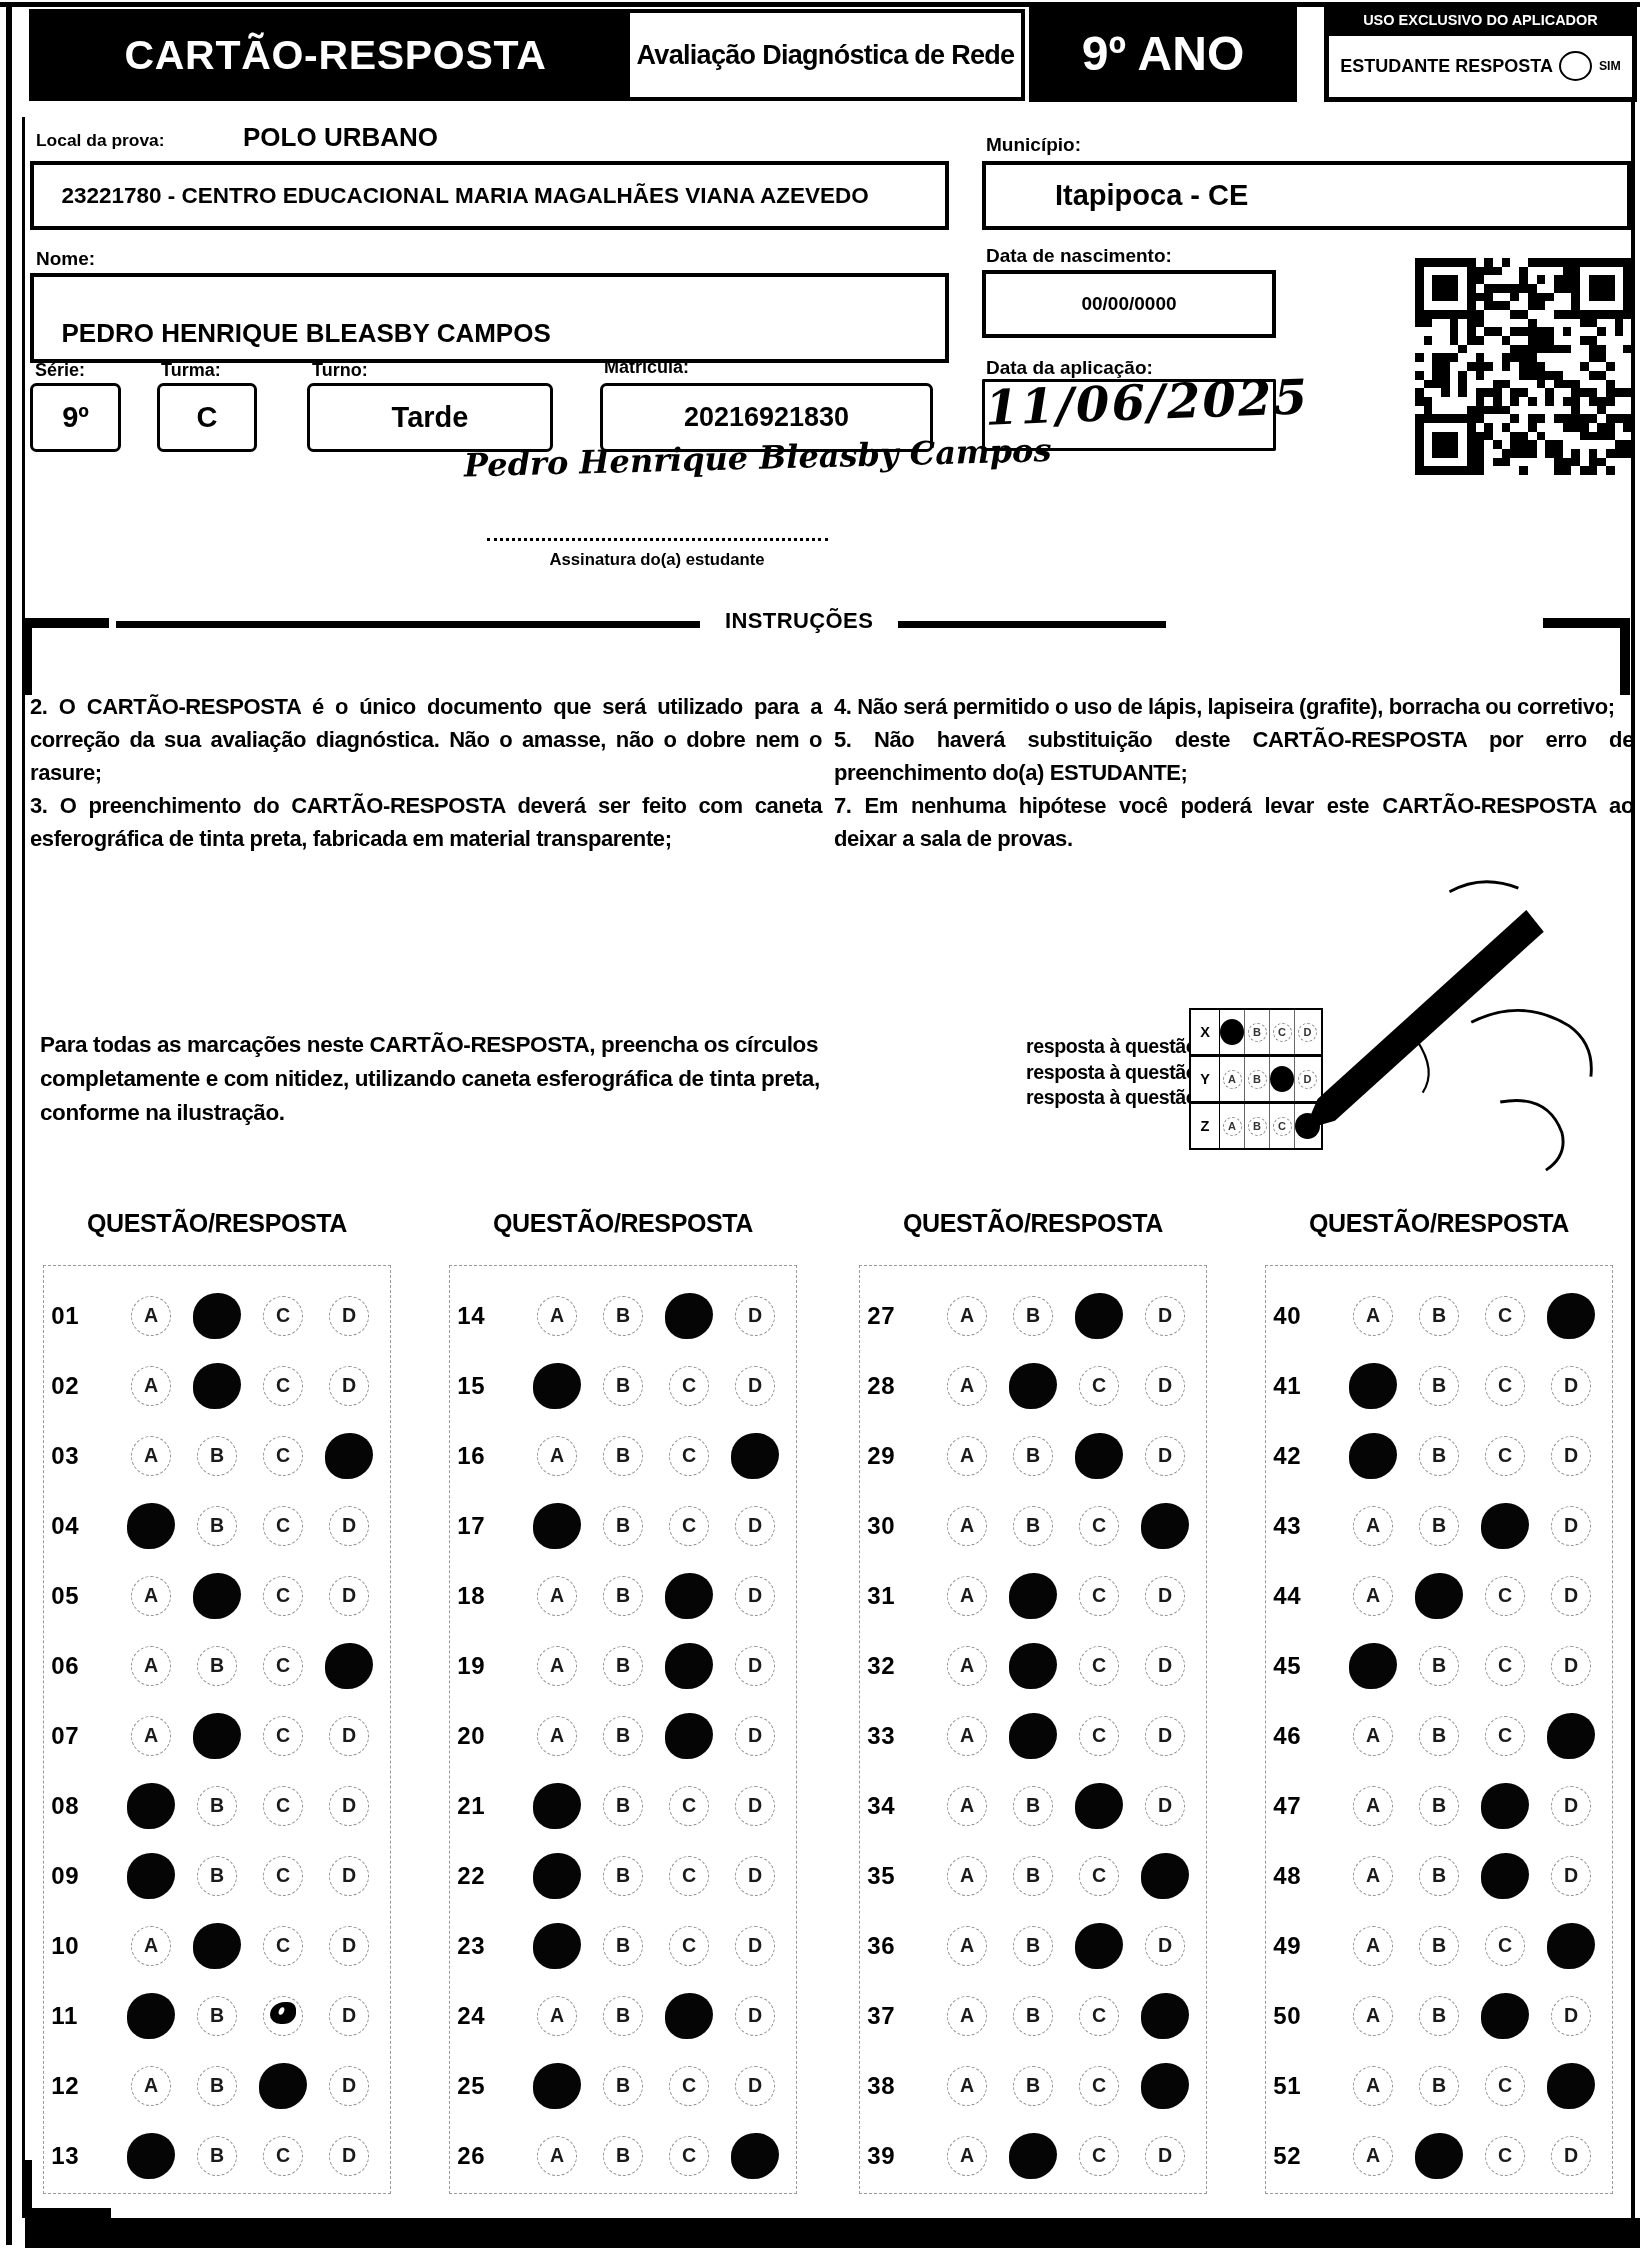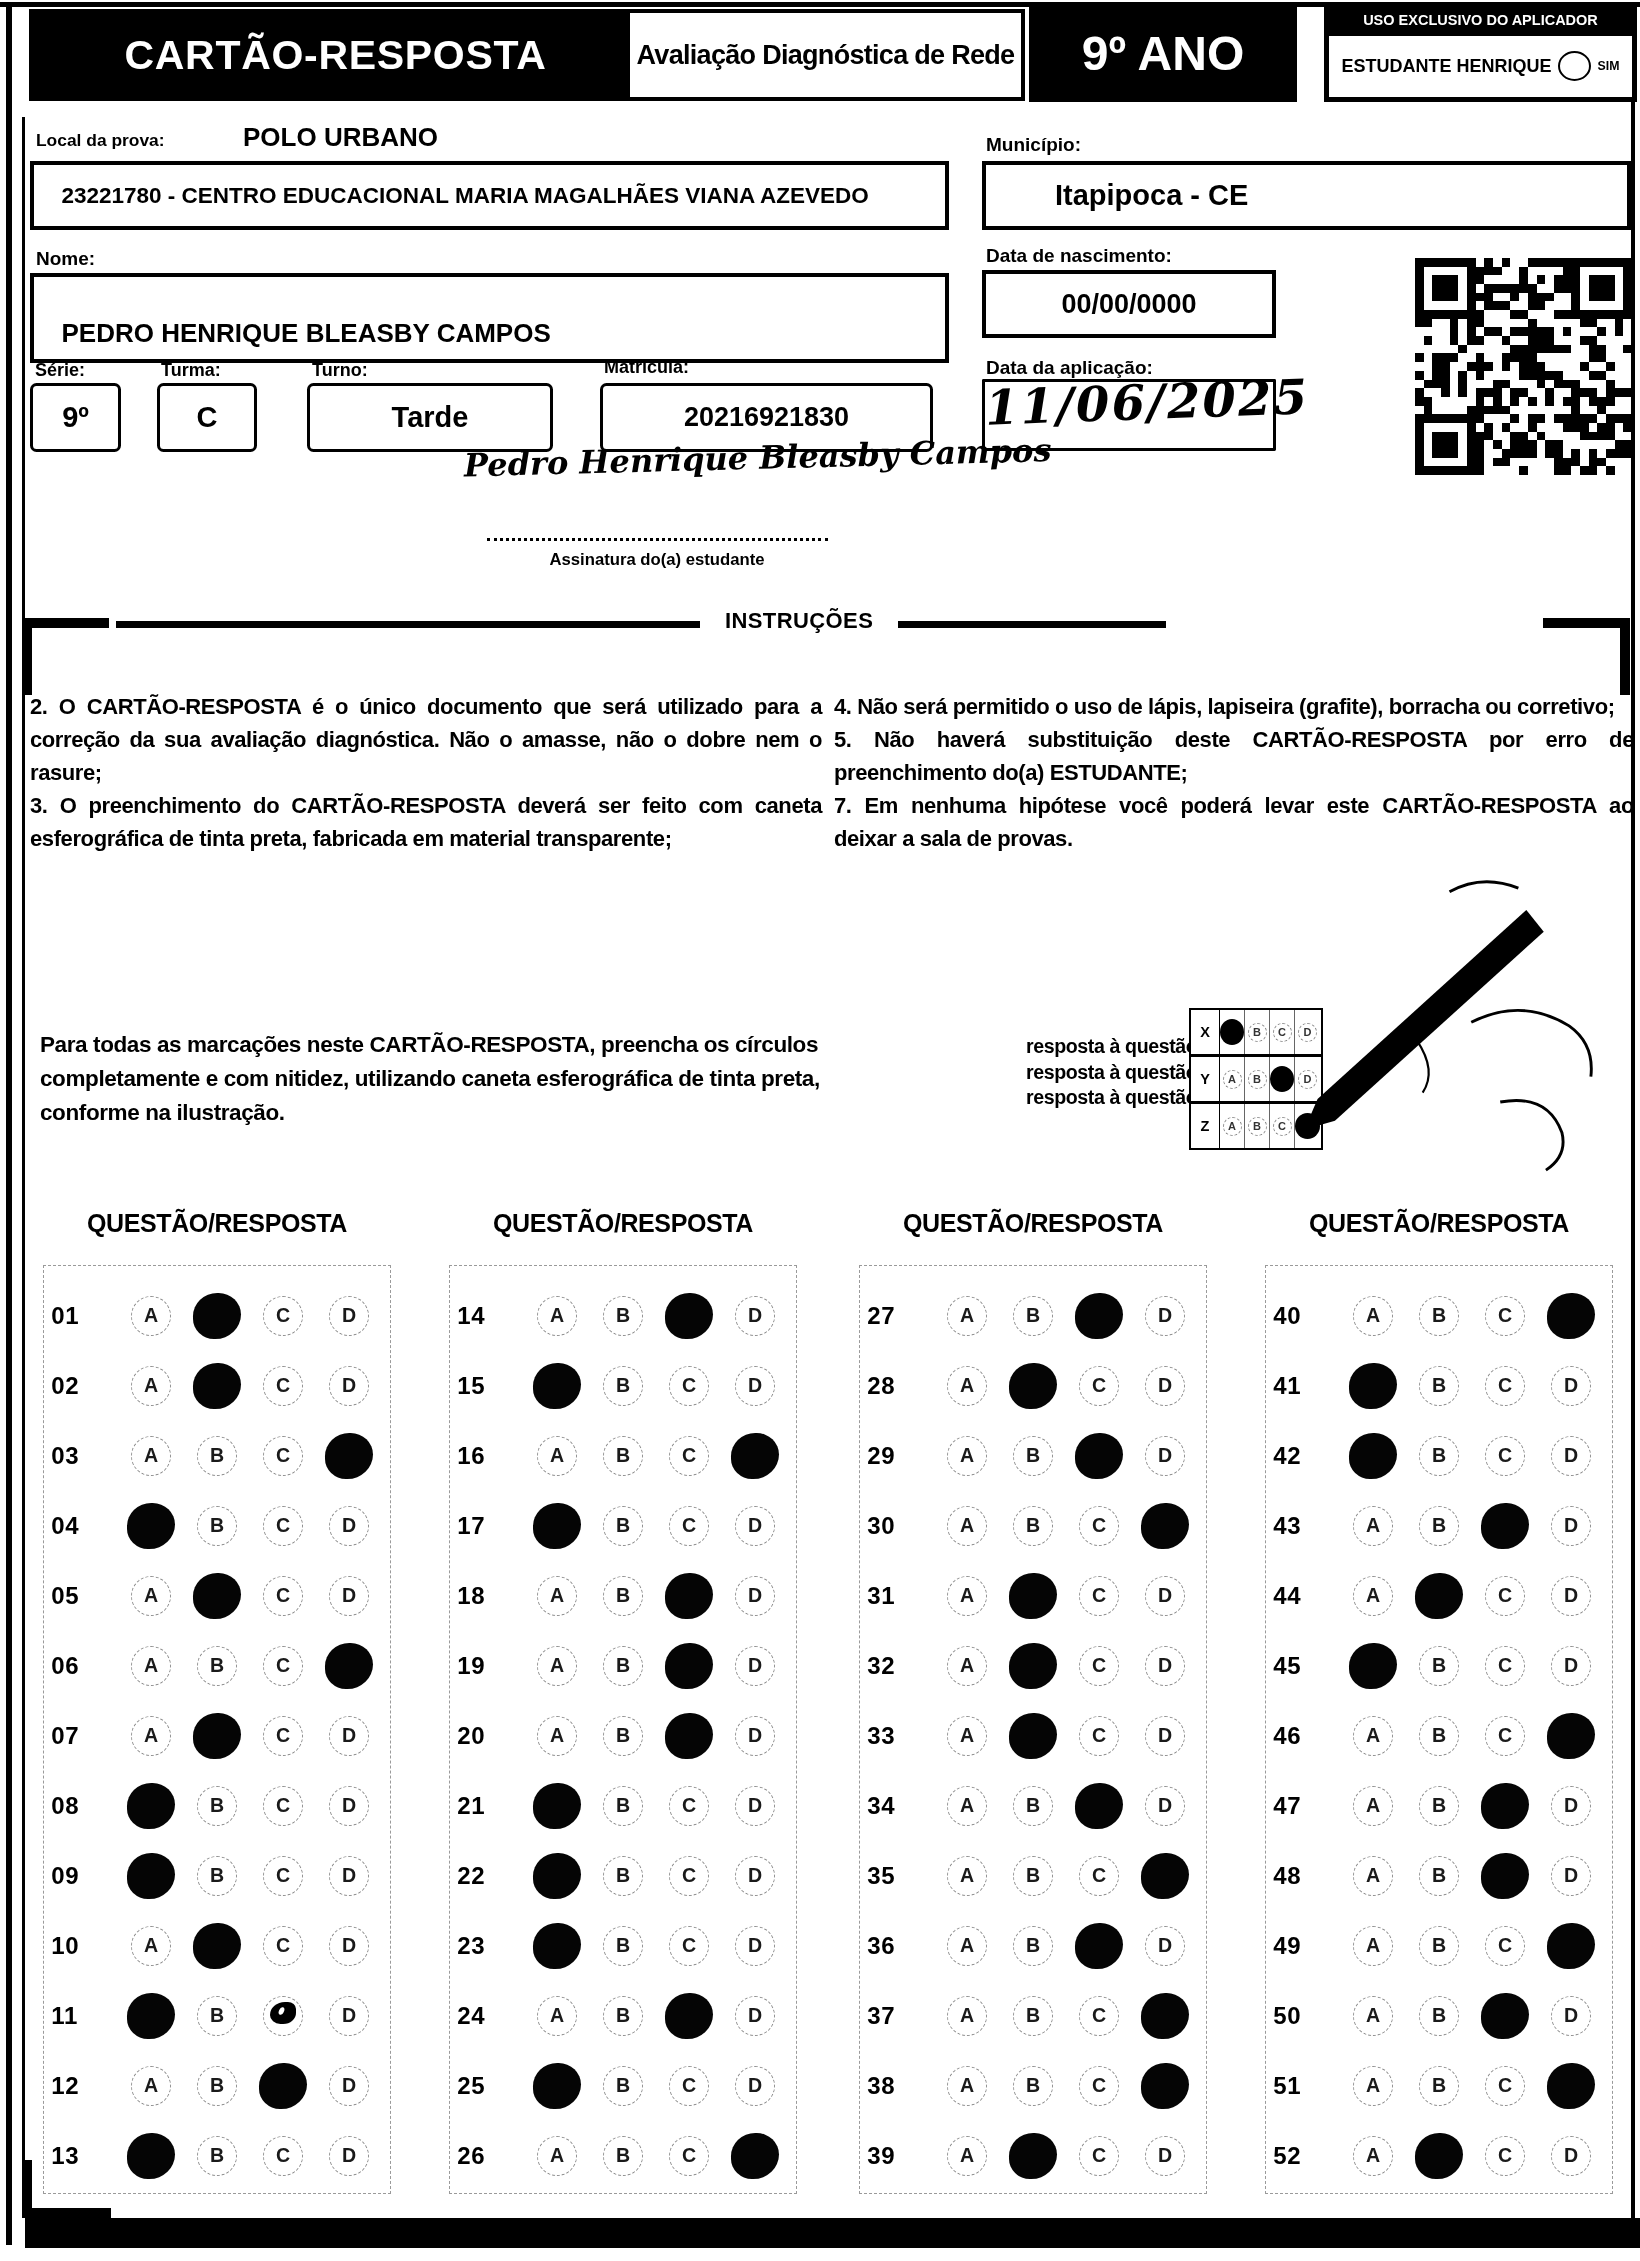--- a/index.html
+++ b/index.html
@@ -78,21 +78,21 @@
   <div class="bar" style="left:1543px;top:618px;width:87px;height:10px;"></div>
   <div class="bar" style="left:1620px;top:618px;width:10px;height:77px;"></div>
   <div class="bar" style="left:22px;top:2160px;width:10px;height:58px;"></div>
 
   <div class="abs flexc hdr-card">CARTÃO-RESPOSTA</div>
   <div class="abs flexc hdr-exam">Avaliação Diagnóstica de Rede</div>
   <div class="abs flexc hdr-grade">9º ANO</div>
   <div class="abs hdr-uso">
     <div class="uso-title">USO EXCLUSIVO DO APLICADOR</div>
     <div class="uso-body">
-      <span class="uso-label">ESTUDANTE HENRIQUE</span>
+      <span class="uso-label">ESTUDANTE RESPOSTA</span>
       <span class="uso-circle"></span>
       <span class="uso-sim">SIM</span>
     </div>
   </div>
 
   <div class="lbl" style="left:36px;top:130px;font-size:17.4px;">Local da prova:</div>
   <div class="abs bold" style="left:243px;top:122px;font-size:26px;">POLO URBANO</div>
   <div class="fbox" style="left:30px;top:161px;width:919px;height:69px;display:flex;align-items:center;padding-left:27.5px;font-size:22.5px;">23221780 - CENTRO EDUCACIONAL MARIA MAGALHÃES VIANA AZEVEDO</div>
 
   <div class="lbl" style="left:36px;top:248px;font-size:19px;">Nome:</div>
@@ -107,21 +107,21 @@
   <div class="lbl" style="left:312px;top:360px;font-size:18px;">Turno:</div>
   <div class="sbox flexc" style="left:307px;top:383px;width:246px;height:69px;font-size:29px;">Tarde</div>
 
   <div class="lbl" style="left:604px;top:357px;font-size:18px;">Matrícula:</div>
   <div class="sbox flexc" style="left:600px;top:383px;width:333px;height:69px;font-size:27px;">20216921830</div>
 
   <div class="lbl" style="left:986px;top:134px;font-size:19px;">Município:</div>
   <div class="fbox" style="left:982px;top:161px;width:649px;height:69px;display:flex;align-items:center;padding-left:69px;font-size:29px;">Itapipoca - CE</div>
 
   <div class="lbl" style="left:986px;top:245px;font-size:19px;">Data de nascimento:</div>
-  <div class="fbox flexc" style="left:982px;top:270px;width:294px;height:68px;font-size:27px;">00/00/0000</div>
+  <div class="fbox flexc" style="left:982px;top:270px;width:294px;height:68px;font-size:19px;">00/00/0000</div>
 
   <div class="lbl" style="left:986px;top:357px;font-size:19px;">Data da aplicação:</div>
   <div class="sbox" style="left:982px;top:379px;width:294px;height:72px;border-radius:1.4px;"></div>
   <div class="abs handw" style="left:985px;top:374px;font-size:48px;letter-spacing:2.2px;transform:rotate(-2deg);font-weight:bold;">11/06/2025</div>
 
   <svg class="abs" id="qr" style="left:1415px;top:258px;" width="217" height="217" viewBox="0 0 25 25" shape-rendering="crispEdges">
       <rect x="0" y="0" width="1" height="1" fill="#000"></rect>
       <rect x="1" y="0" width="1" height="1" fill="#000"></rect>
       <rect x="2" y="0" width="1" height="1" fill="#000"></rect>
       <rect x="3" y="0" width="1" height="1" fill="#000"></rect>

